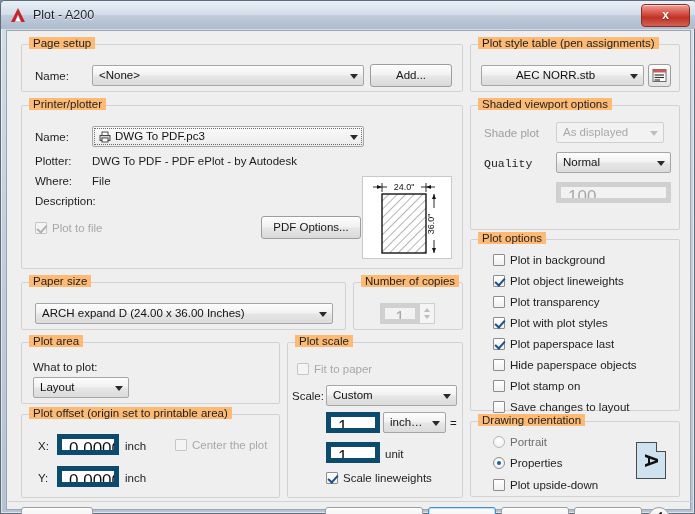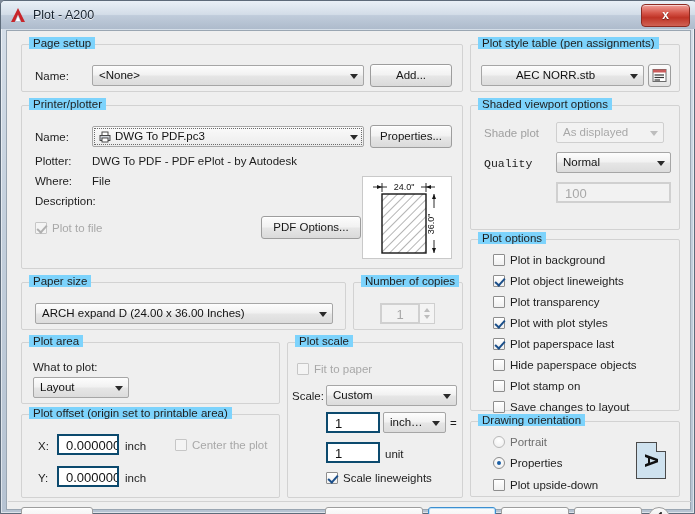--- a/index.html
+++ b/index.html
@@ -44,21 +44,21 @@
   .client{
     position:absolute;left:5px;top:29px;width:685px;height:480px;
     background:#efefef;
     border:1px solid #9aa6b2;
     box-sizing:border-box;
   }
 
   
   .group{position:absolute;box-sizing:border-box;border:1px solid #d2d2d2;border-radius:2px;}
   .group > .legend{
-    position:absolute;top:-8px;left:7px;padding:0 4px;background:#7dd3fc;
+    position:absolute;top:-8px;left:7px;padding:0 4px;background:#fdba74;
     font-size:11.5px;color:#1d1d1d;white-space:nowrap;
   }
 
   .lbl{position:absolute;font-size:11.5px;color:#1d1d1d;white-space:nowrap;}
   .lbl.dim{color:#a0a0a0;}
 
   
   .combo{
     position:absolute;box-sizing:border-box;height:21px;
     border:1px solid #a6a6a6;border-radius:2px;
@@ -97,22 +97,22 @@
     box-shadow:inset 0 1px 0 rgba(255,255,255,.85);
   }
   .pbtn.focus{
     border-color:#3c8fd0;
     box-shadow:inset 0 0 0 1px #bfe0f7, inset 0 1px 0 rgba(255,255,255,.85);
   }
 
   
   .tinput{
     position:absolute;box-sizing:border-box;height:21px;
-    border:2px solid #0c4a6e;background:#fff;
-    font-size:13px;color:#111;line-height:19px;padding-left:7px;
+    border:5px solid #0c4a6e;background:#fff;
+    font-size:17px;color:#111;line-height:19px;padding-left:7px;
     white-space:nowrap;overflow:hidden;
   }
   .tinput.disabled{background:#f2f2f2;border-color:#d0d0d0;color:#a8a8a8;}
   .tinput.center{padding-left:0;text-align:center;}
 
   
   .spin{
     position:absolute;box-sizing:border-box;width:15px;height:21px;
     border:1px solid #cfcfcf;border-left:none;background:#f4f4f4;
   }
@@ -223,21 +223,20 @@
    <div class="lbl" style="left:28px;top:100px;">Name:</div>
    <div class="combo focusbox" style="left:85px;top:95px;width:272px;">
      <svg style="position:absolute;left:6px;top:4px;width:12px;height:12px;" viewBox="0 0 12 12">
        <rect x="1" y="4.5" width="10" height="5" fill="#cfd4da" stroke="#3b3b3b" stroke-width="0.9"></rect>
        <rect x="3" y="1" width="6" height="3.5" fill="#ffffff" stroke="#3b3b3b" stroke-width="0.9"></rect>
        <rect x="3" y="7" width="6" height="4" fill="#ffffff" stroke="#3b3b3b" stroke-width="0.9"></rect>
      </svg>
      <div class="ctext" style="left:22px;">DWG To PDF.pc3</div>
      <div class="carrow"></div>
    </div>
-   <div class="pbtn" style="left:363px;top:94px;width:82px;">Properties...</div>
 
    <div class="lbl" style="left:28px;top:124px;">Plotter:</div>
    <div class="lbl" style="left:85px;top:124px;">DWG To PDF - PDF ePlot - by Autodesk</div>
 
    <div class="lbl" style="left:28px;top:144px;">Where:</div>
    <div class="lbl" style="left:85px;top:144px;">File</div>
 
    <div class="lbl" style="left:28px;top:164px;">Description:</div>
    <div class="lbl" style="left:85px;top:164px;"></div>
 

